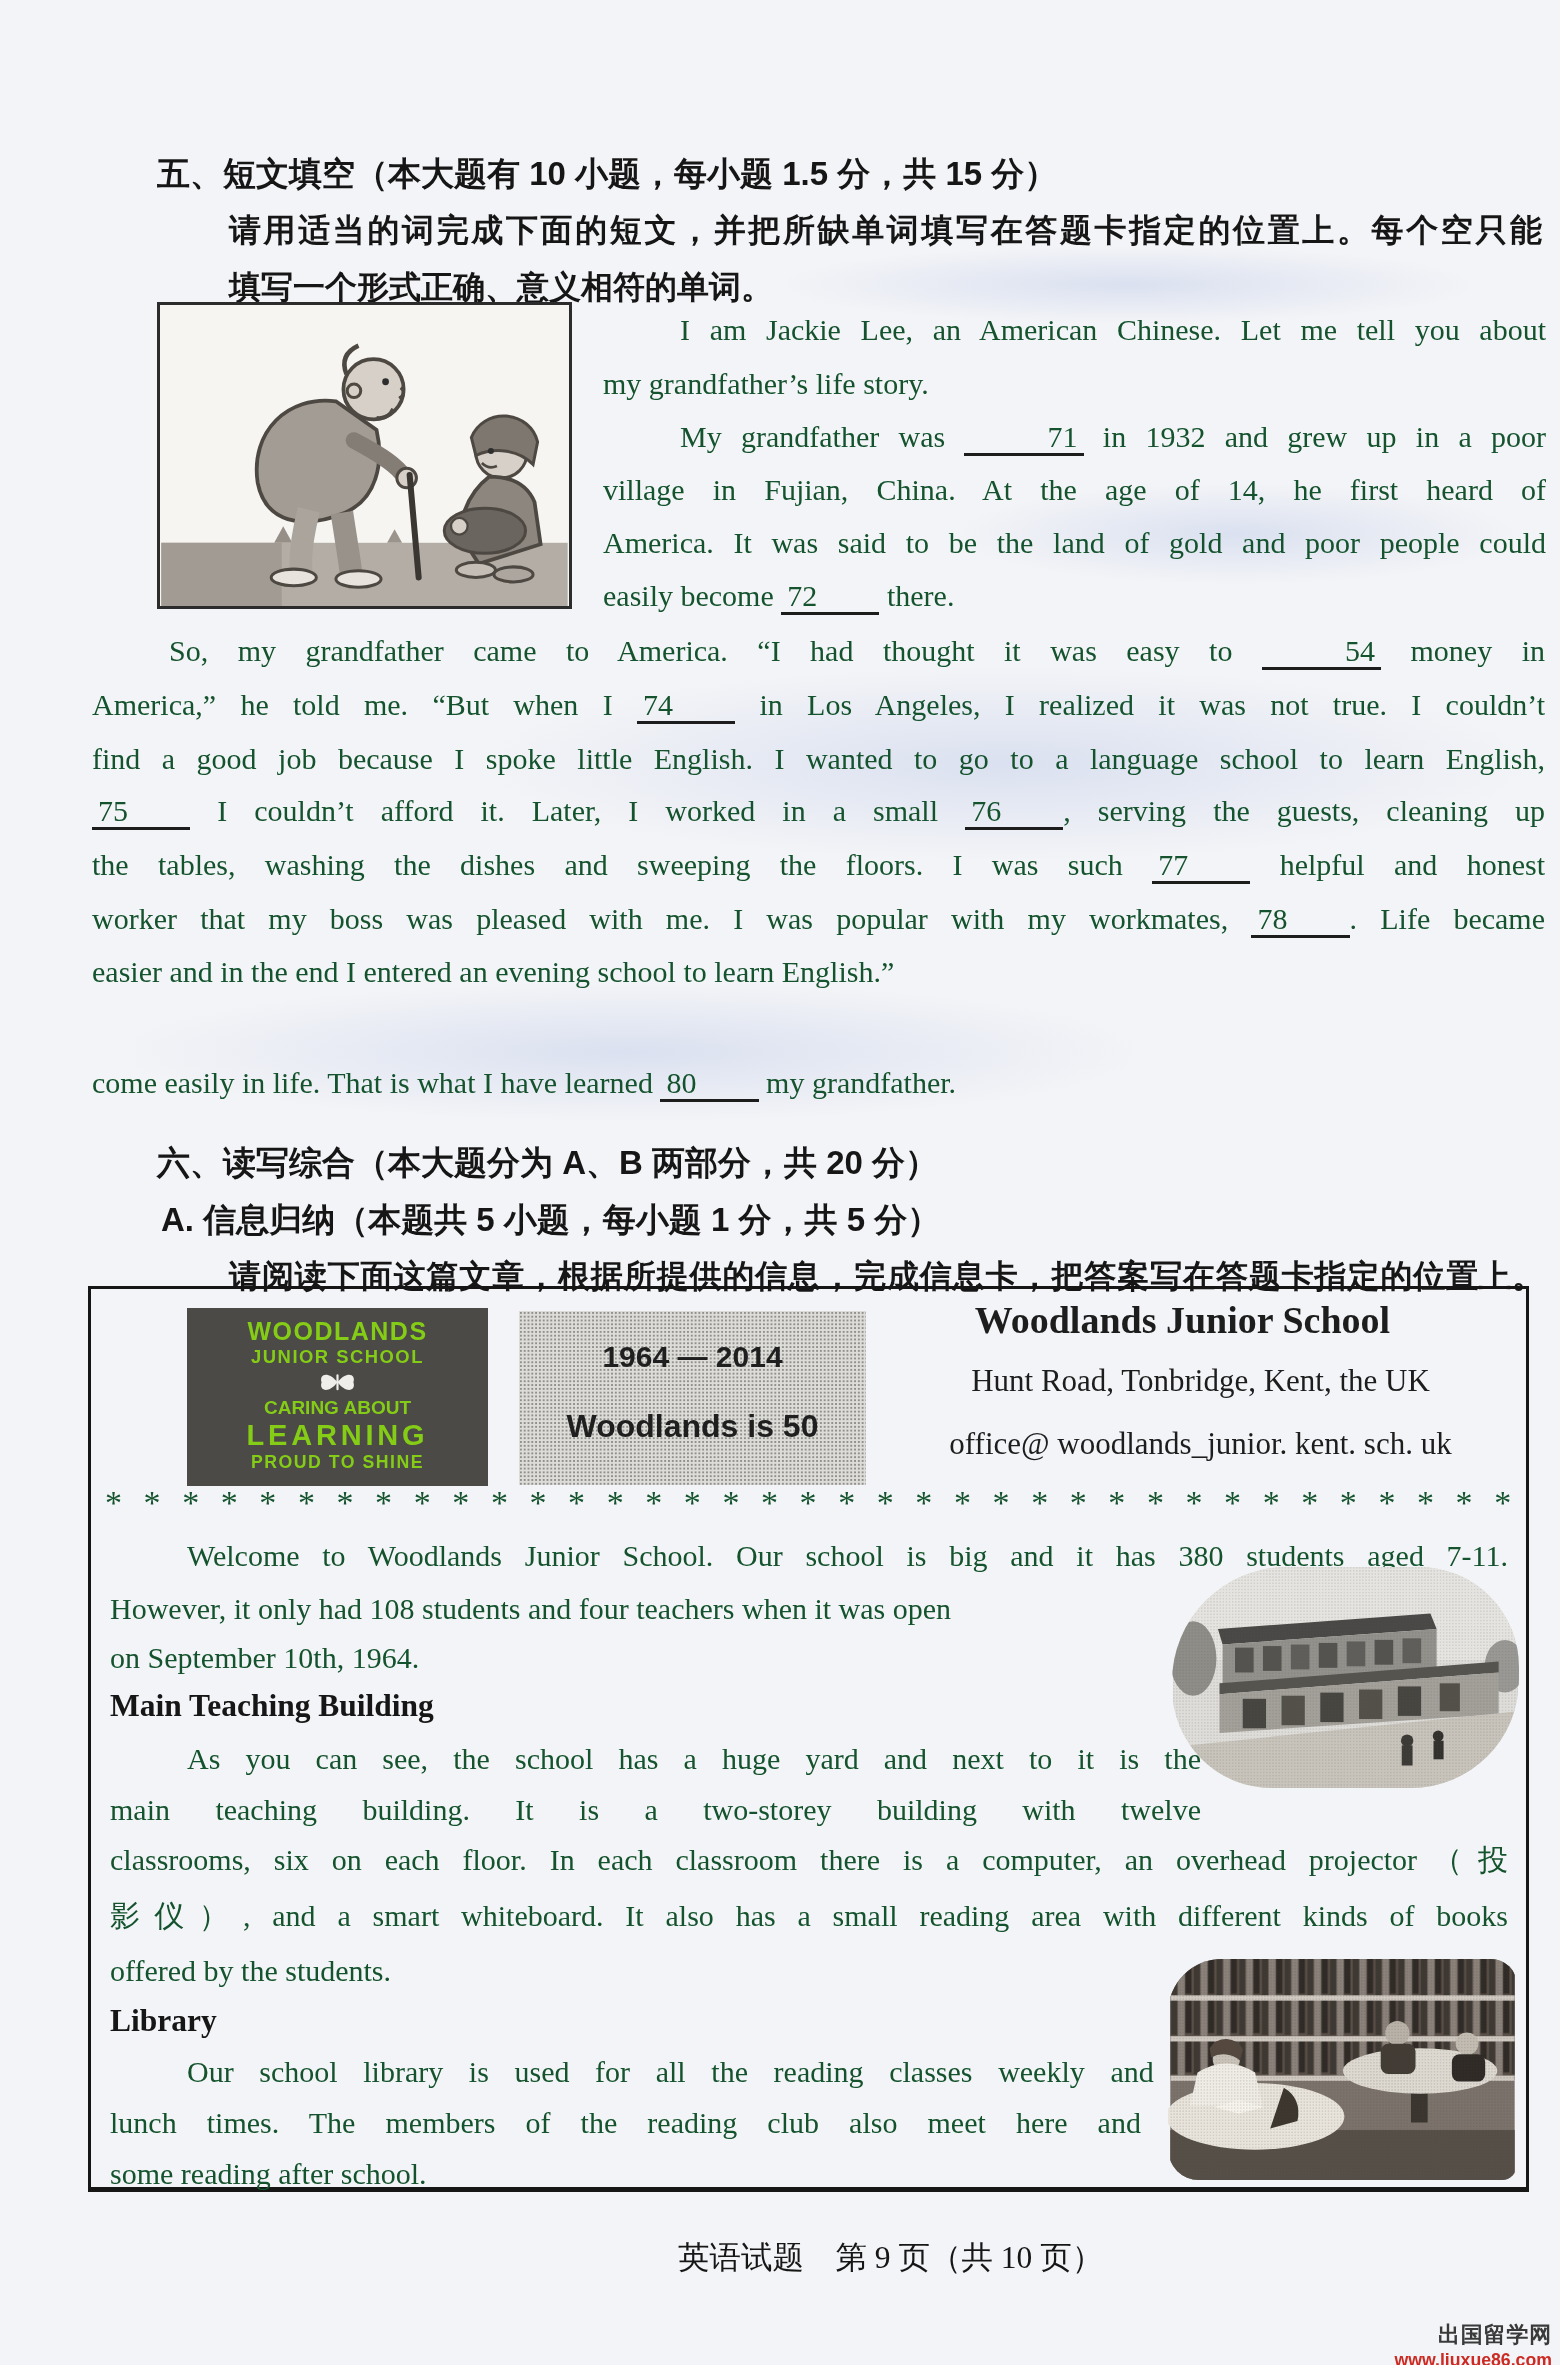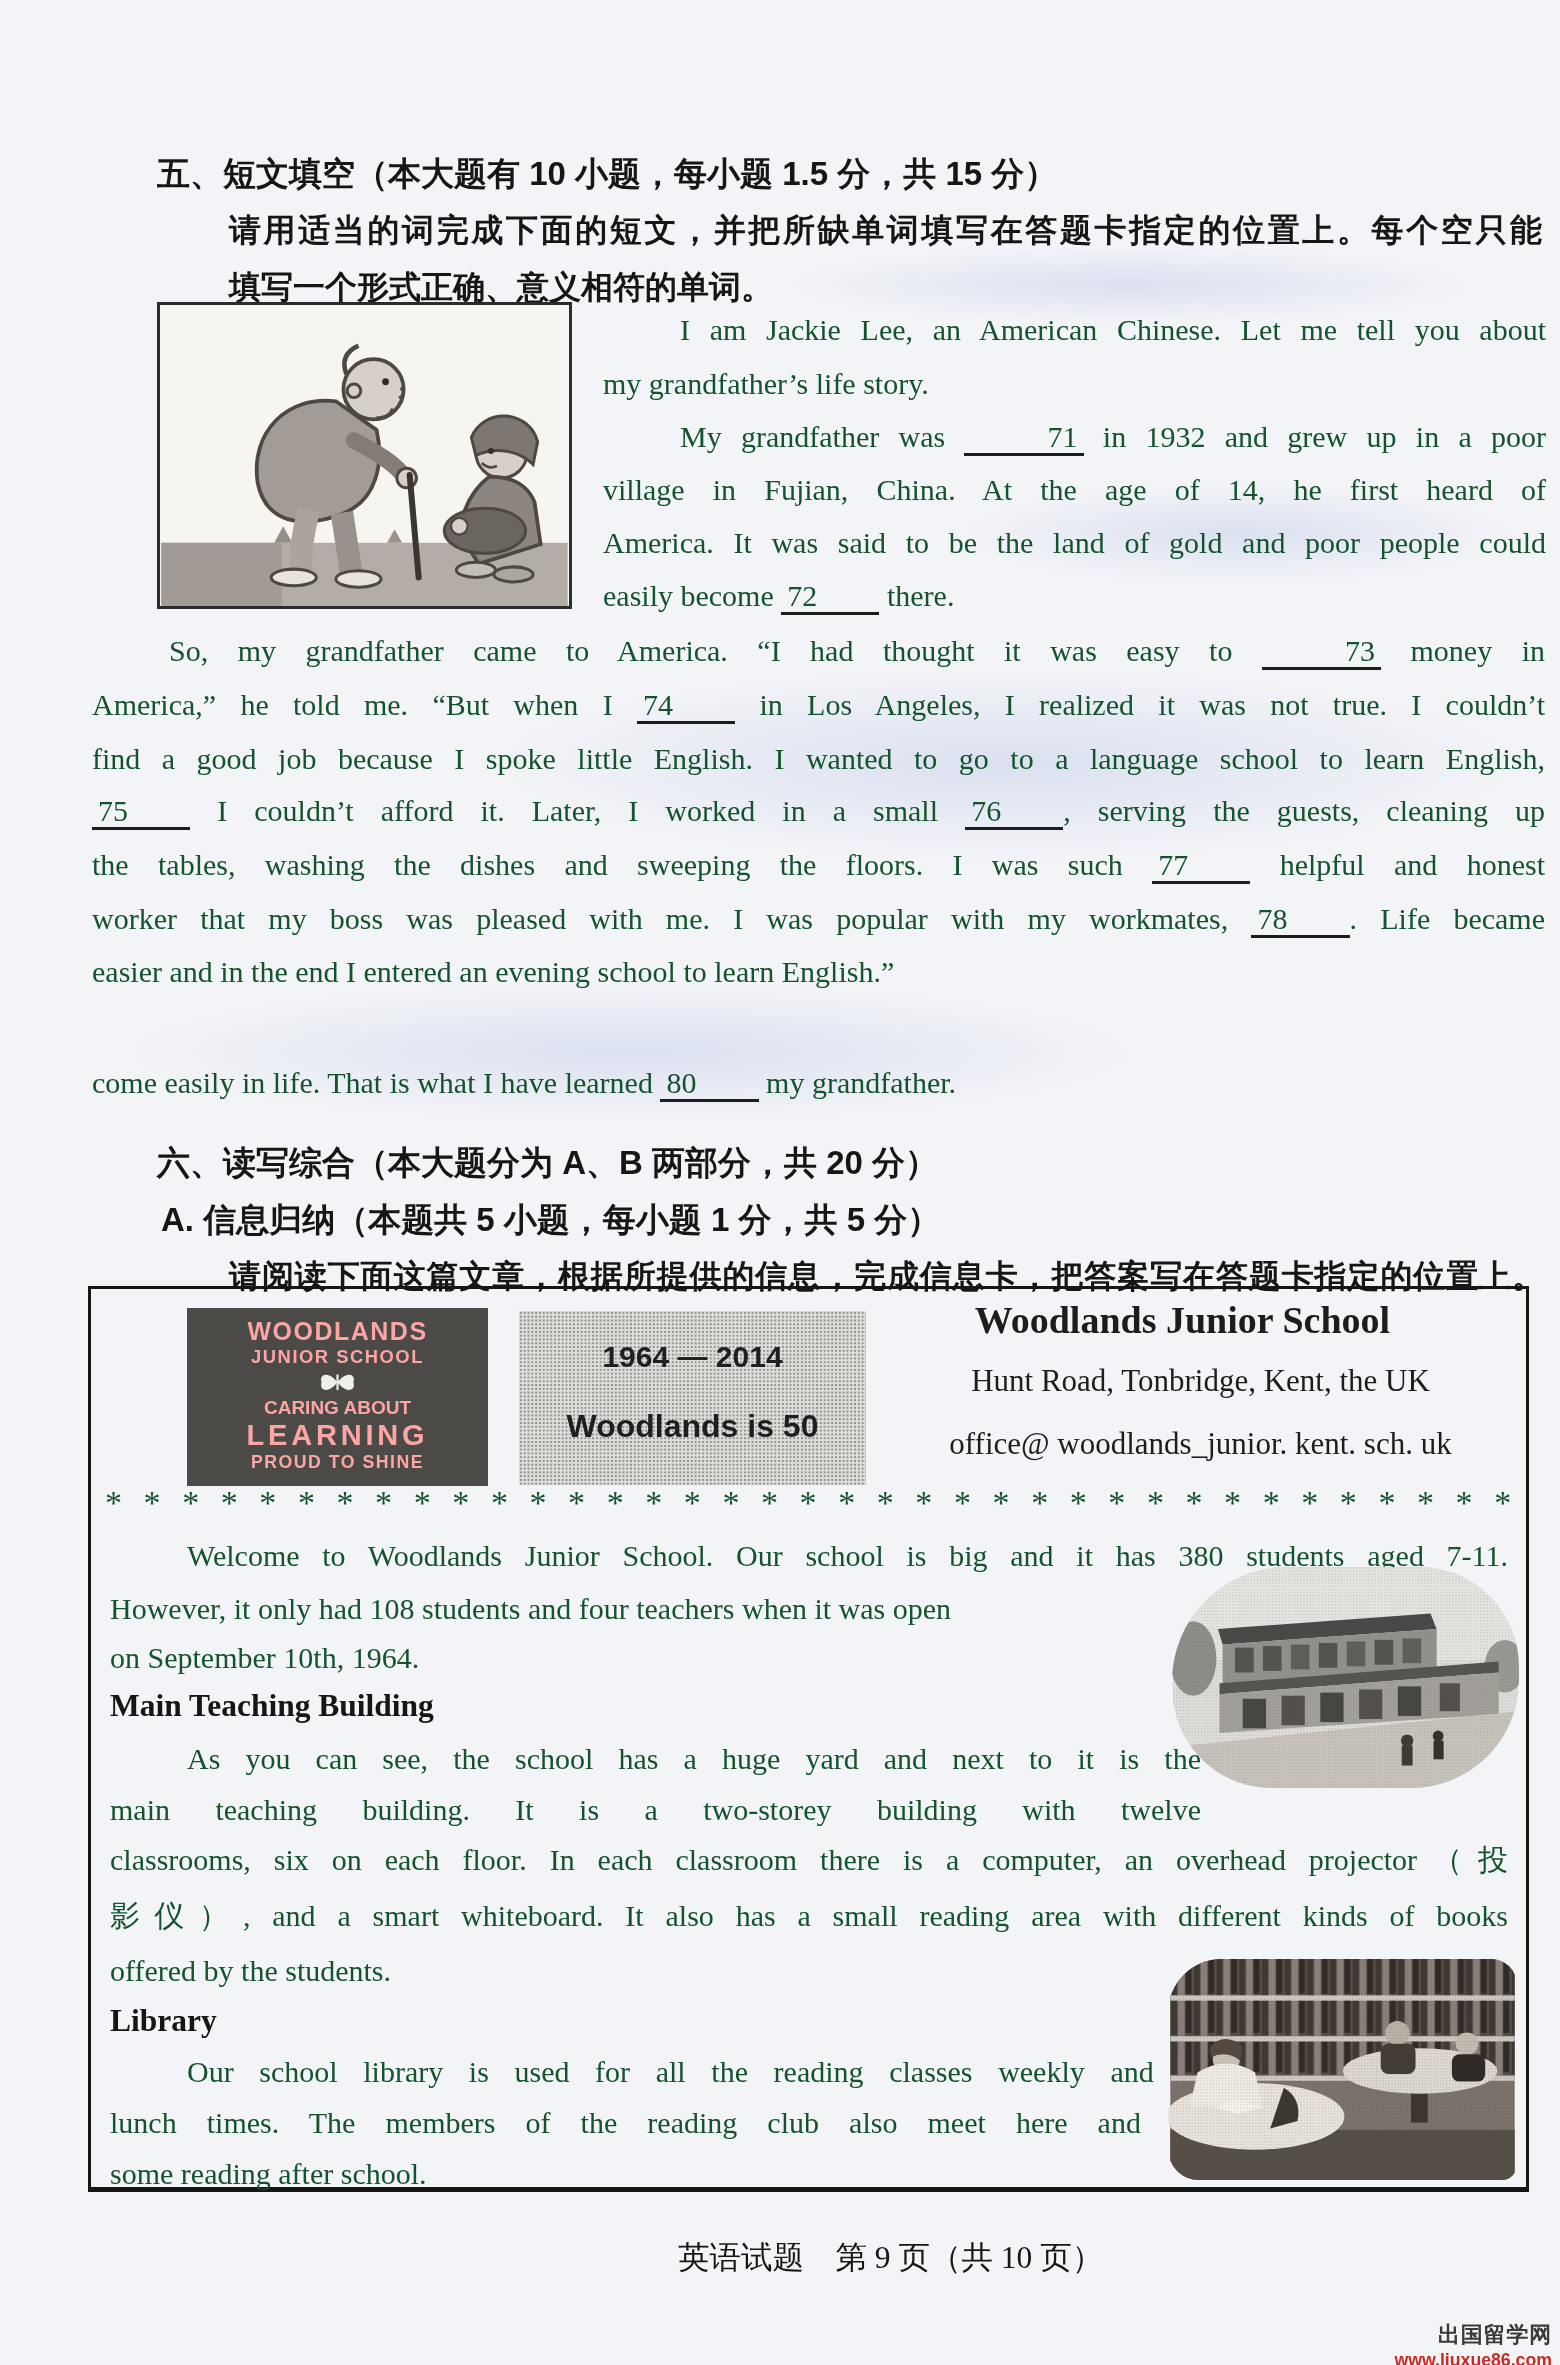--- a/index.html
+++ b/index.html
@@ -19,21 +19,21 @@
   .eline.left { text-align:left; text-align-last:left; }
   .indent { text-indent:77px; }
   .blank {
     display:inline-block; min-width:86px; padding:0 6.1px;
     text-align:center; border-bottom:3.1px solid #1d1d1d; line-height:1.05;
   }
   .ghost { position:absolute; pointer-events:none;
     background:radial-gradient(ellipse at center, rgba(168,184,226,0.32), rgba(168,184,226,0) 72%); }
   .box { position:absolute; border:3.1px solid #161616; border-bottom-width:5.4px; background:transparent; }
   .photo { position:absolute; overflow:hidden; }
-  .logo-line { text-align:center; color:#fca5a5; font-family:"Liberation Sans","DejaVu Sans",sans-serif; }
+  .logo-line { text-align:center; color:#84cc16; font-family:"Liberation Sans","DejaVu Sans",sans-serif; }
   .banner {
     background-color:#dddcd8;
     background-image:radial-gradient(#8f8f8b 0.9px, rgba(0,0,0,0) 1px);
     background-size:3.8px 3.8px;
   }
   .hdg { position:absolute; font-weight:700; font-size:31.5px; color:#161616; font-family:"Liberation Serif","DejaVu Serif",serif; }
   .divider { font-size:34px; letter-spacing:0.8px; }
   .wm1 { font-family:"Liberation Sans","DejaVu Sans",sans-serif; font-weight:700; font-size:22px; color:#3a3a3a; letter-spacing:0.8px; }
   .wm2 { font-family:"Liberation Sans","DejaVu Sans",sans-serif; font-weight:700; font-size:17.7px; color:#cc2a22; }
 </style>
@@ -86,21 +86,21 @@
     </svg>
   </div>
 
   <div class="eline indent" style="left:603px;top:310px;width:943px;">I am Jackie Lee, an American Chinese. Let me tell you about</div>
   <div class="eline end" style="left:603px;top:364px;width:943px;">my grandfather’s life story.</div>
   <div class="eline indent" style="left:603px;top:417px;width:943px;">My grandfather was <span class="blank">71</span> in 1932 and grew up in a poor</div>
   <div class="eline" style="left:603px;top:470px;width:943px;">village in Fujian, China. At the age of 14, he first heard of</div>
   <div class="eline" style="left:603px;top:523px;width:943px;">America. It was said to be the land of gold and poor people could</div>
   <div class="eline end" style="left:603px;top:576px;width:943px;">easily become <span class="blank">72</span> there.</div>
 
-  <div class="eline indent" style="left:92px;top:631px;width:1453px;">So, my grandfather came to America. “I had thought it was easy to <span class="blank">73</span> money in</div>
+  <div class="eline indent" style="left:92px;top:631px;width:1453px;">So, my grandfather came to America. “I had thought it was easy to <span class="blank">54</span> money in</div>
   <div class="eline" style="left:92px;top:685px;width:1453px;">America,” he told me. “But when I <span class="blank">74</span> in Los Angeles, I realized it was not true. I couldn’t</div>
   <div class="eline" style="left:92px;top:739px;width:1453px;">find a good job because I spoke little English. I wanted to go to a language school to learn English,</div>
   <div class="eline" style="left:92px;top:791px;width:1453px;"><span class="blank">75</span> I couldn’t afford it. Later, I worked in a small <span class="blank">76</span>, serving the guests, cleaning up</div>
   <div class="eline" style="left:92px;top:845px;width:1453px;">the tables, washing the dishes and sweeping the floors. I was such <span class="blank">77</span> helpful and honest</div>
   <div class="eline" style="left:92px;top:899px;width:1453px;">worker that my boss was pleased with me. I was popular with my workmates, <span class="blank">78</span>. Life became</div>
   <div class="eline end" style="left:92px;top:952px;width:1453px;">easier and in the end I entered an evening school to learn English.”</div>
   <div class="eline end" style="left:92px;top:1063px;width:1453px;">come easily in life. That is what I have learned <span class="blank">80</span> my grandfather.</div>
 
   <div class="abs cn" style="left:157px;top:1141px;font-size:33px;">六、读写综合（本大题分为 A、B 两部分，共 20 分）</div>
   <div class="abs cn" style="left:161px;top:1198px;font-size:33px;">A. 信息归纳（本题共 5 小题，每小题 1 分，共 5 分）</div>

